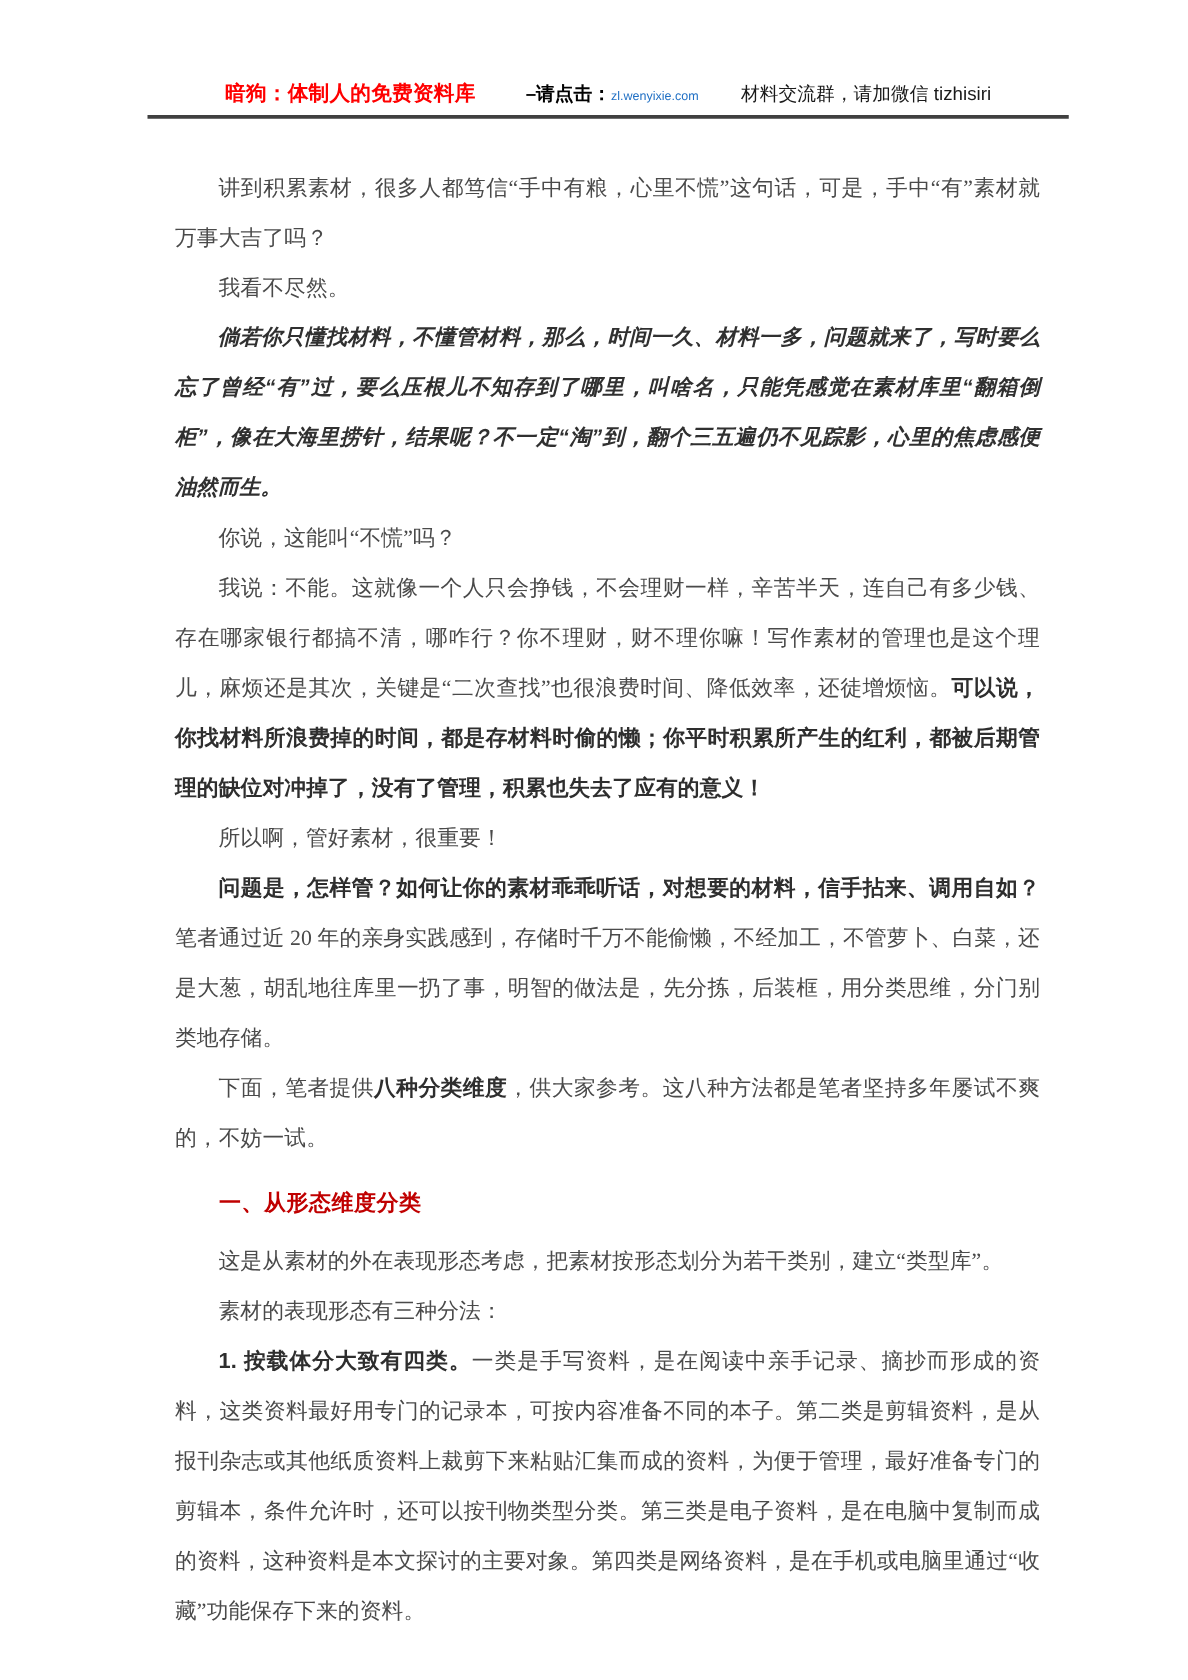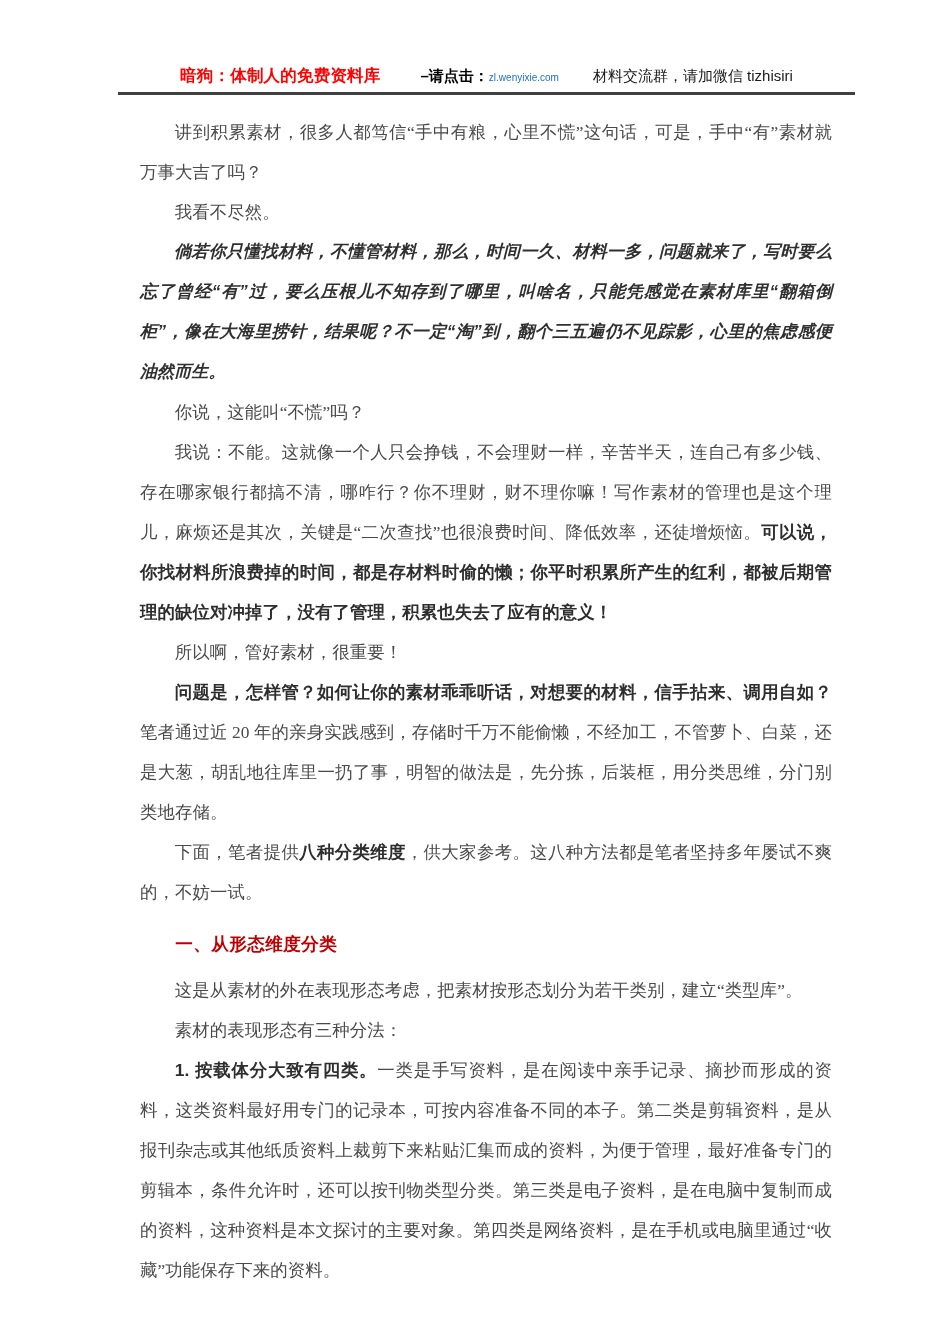--- a/index.html
+++ b/index.html
@@ -75,21 +75,21 @@
     top: 32px;
     width: 737px;
     height: 3px;
     background: #404040;
   }
 
   
   .content {
     position: absolute;
     left: 140px;
-    top: 112px;
+    top: 130px;
     width: 692px;
   }
 
   p.para {
     margin: 0 0 0 0;
     padding: 0;
     font-size: 17.4px;
     line-height: 40px;
     text-align: justify;
     text-justify: inter-ideograph;

